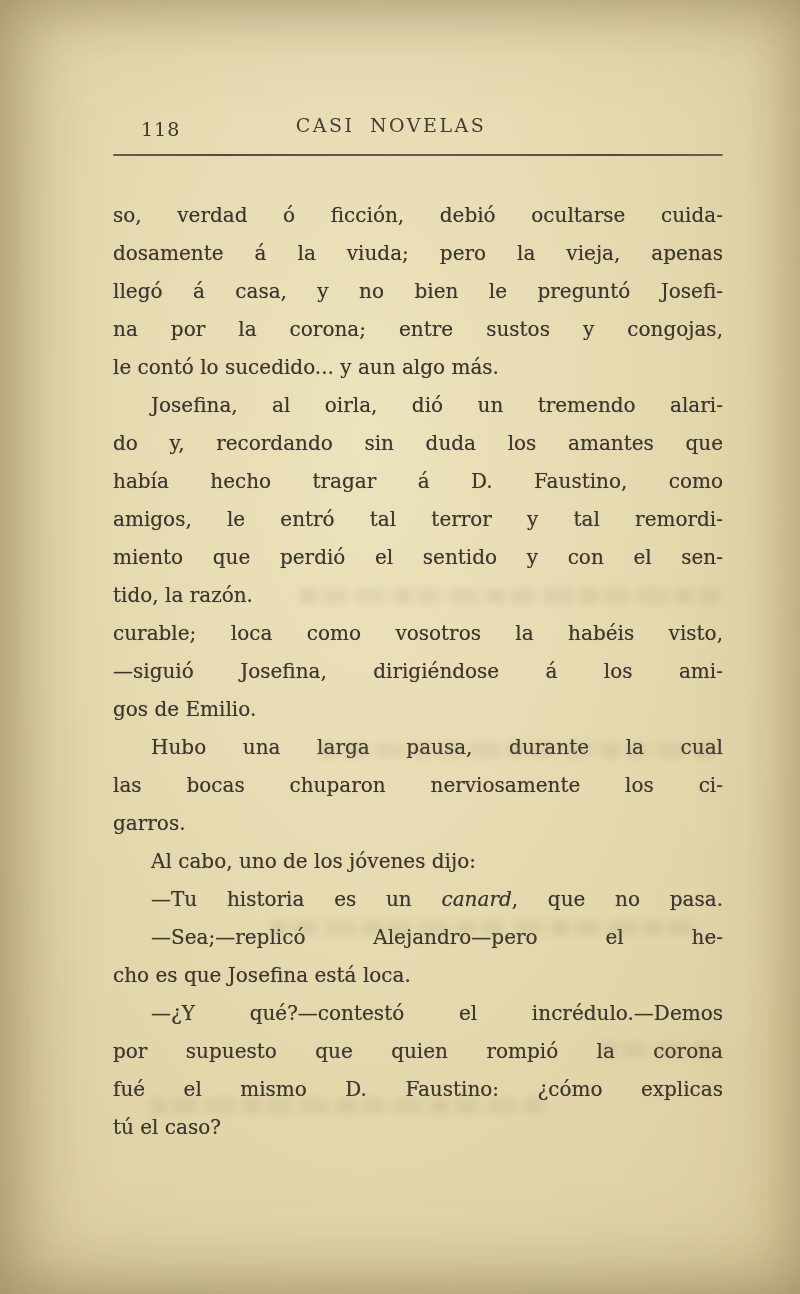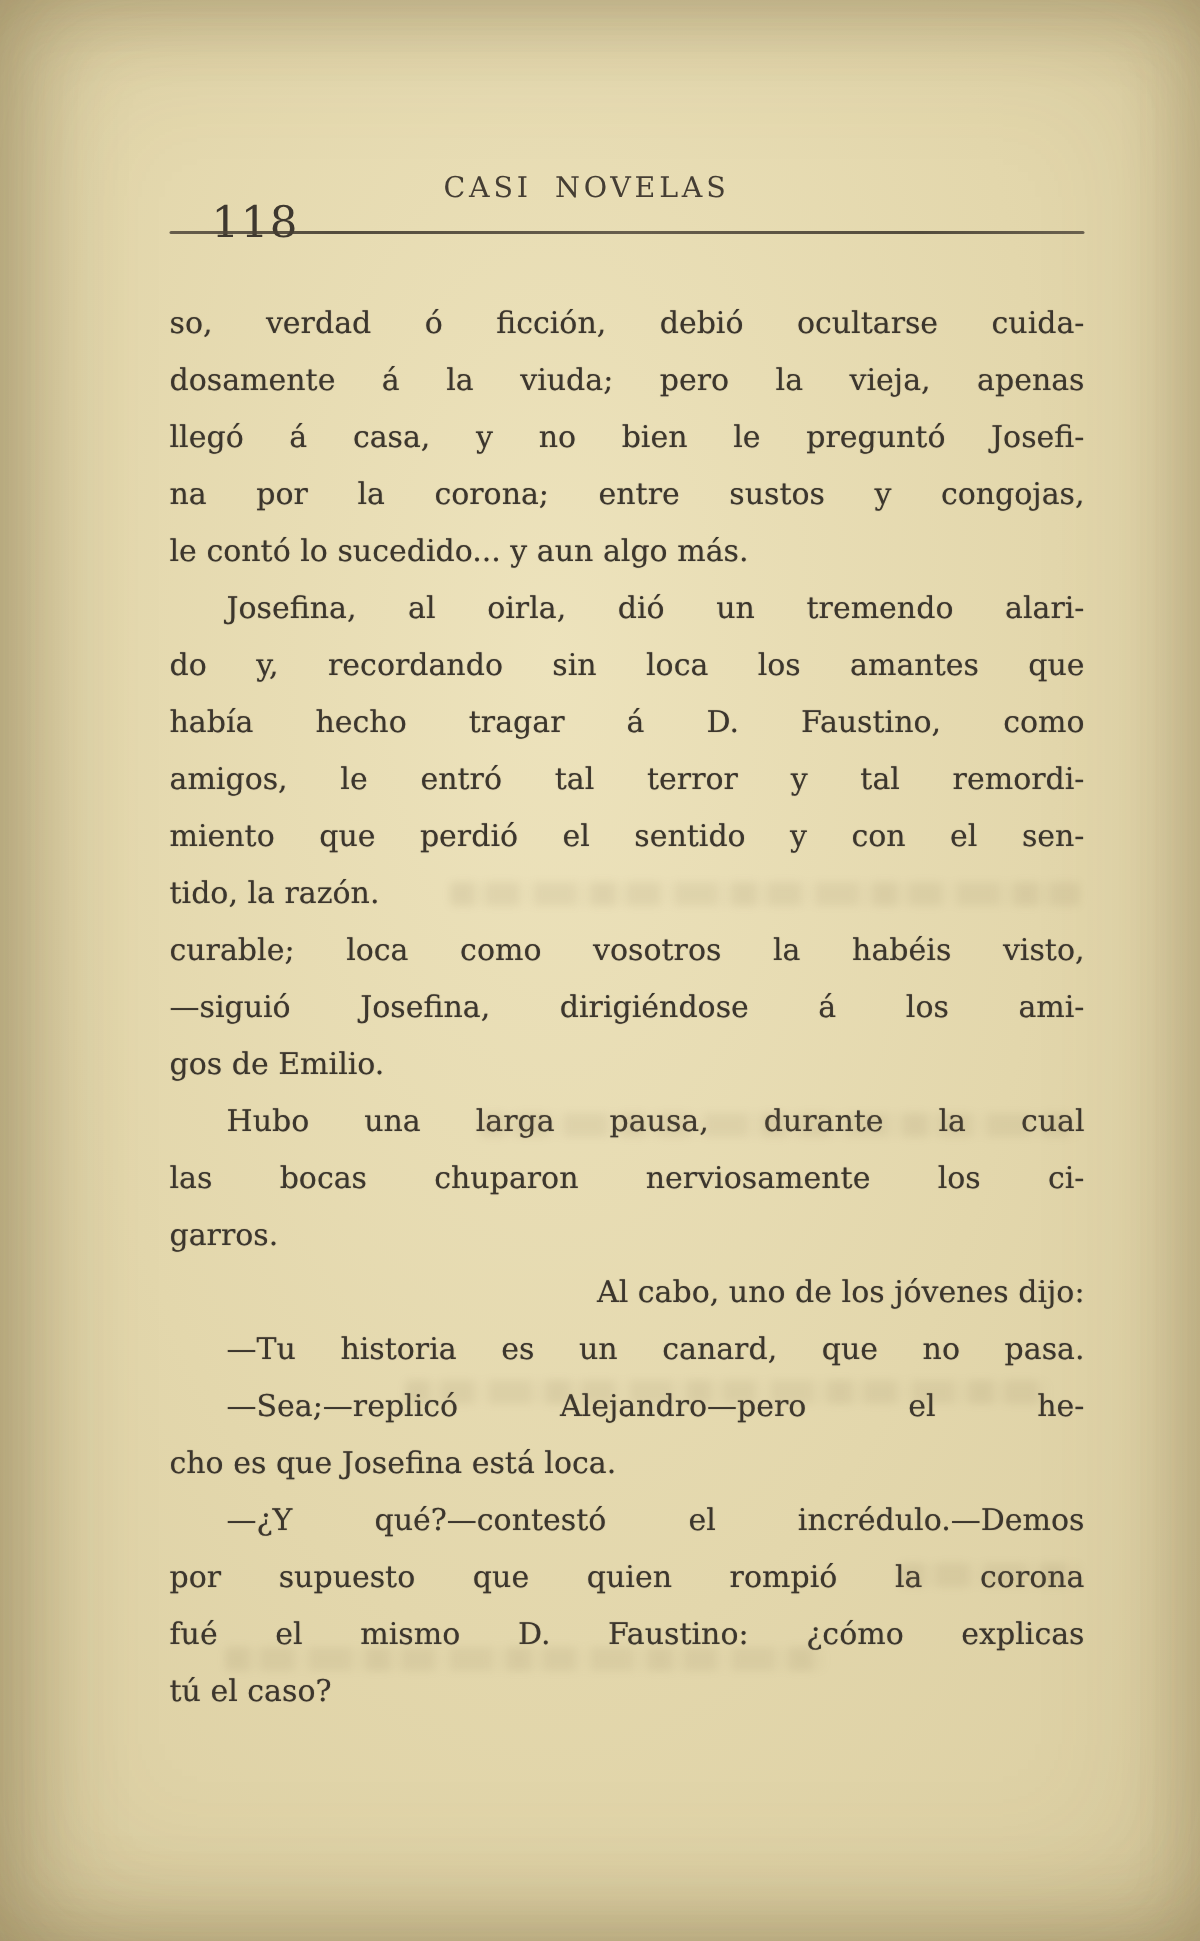--- a/index.html
+++ b/index.html
@@ -14,22 +14,22 @@
       #e3d7ac;
     box-shadow:
       inset 0 0 110px rgba(110,92,52,.20),
       inset 28px 0 60px rgba(95,78,42,.20),
       inset -12px 0 40px rgba(110,92,52,.10),
       inset 0 -18px 60px rgba(110,92,52,.10),
       inset 0 14px 50px rgba(110,92,52,.08);
   }
   .pagenum{
     position:absolute;
-    left:141px; top:131px;
-    font-size:29px;
+    left:141px; top:118px;
+    font-size:19px;
     letter-spacing:1px;
     color:#3e382f;
   }
   .running-title{
     position:absolute;
     left:113px; top:114px;
     width:556px;
     text-align:center;
     font-size:19px;
     letter-spacing:2.5px;
@@ -56,22 +56,22 @@
     height:38px;
     line-height:38px;
     white-space:nowrap;
     overflow:visible;
   }
   .line.just{
     white-space:normal;
     text-align:justify;
     text-align-last:justify;
   }
-  .line.indent{ text-indent:38px;text-align:right; }
-  .ital{ }
+  .line.indent{ text-indent:38px; }
+  .ital{ font-style:italic; }
   .ghost{
     position:absolute;
     height:16px;
     background:repeating-linear-gradient(90deg,
       rgba(138,122,84,.34) 0 16px, rgba(138,122,84,.10) 16px 24px,
       rgba(138,122,84,.30) 24px 46px, rgba(138,122,84,.06) 46px 56px,
       rgba(138,122,84,.28) 56px 84px, rgba(138,122,84,.10) 84px 94px);
     filter:blur(3px);
     opacity:.38;
     border-radius:3px;
@@ -86,21 +86,21 @@
   <div class="running-title">CASI NOVELAS</div>
   <div class="head-rule"></div>
 
   <div class="body-text">
       <div class="line just"><span>so, verdad ó ficción, debió ocultarse cuida-</span></div>
       <div class="line just"><span>dosamente á la viuda; pero la vieja, apenas</span></div>
       <div class="line just"><span>llegó á casa, y no bien le preguntó Josefi-</span></div>
       <div class="line just"><span>na por la corona; entre sustos y congojas,</span></div>
       <div class="line"><span>le contó lo sucedido... y aun algo más.</span></div>
       <div class="line indent just"><span>Josefina, al oirla, dió un tremendo alari-</span></div>
-      <div class="line just"><span>do y, recordando sin loca los amantes que</span></div>
+      <div class="line just"><span>do y, recordando sin duda los amantes que</span></div>
       <div class="line just"><span>había hecho tragar á D. Faustino, como</span></div>
       <div class="line just"><span>amigos, le entró tal terror y tal remordi-</span></div>
       <div class="line just"><span>miento que perdió el sentido y con el sen-</span></div>
       <div class="line"><span>tido, la razón.</span></div>
       <div class="line just"><span>curable; loca como vosotros la habéis visto,</span></div>
       <div class="line just"><span>—siguió Josefina, dirigiéndose á los ami-</span></div>
       <div class="line"><span>gos de Emilio.</span></div>
       <div class="line indent just"><span>Hubo una larga pausa, durante la cual</span></div>
       <div class="line just"><span>las bocas chuparon nerviosamente los ci-</span></div>
       <div class="line"><span>garros.</span></div>

